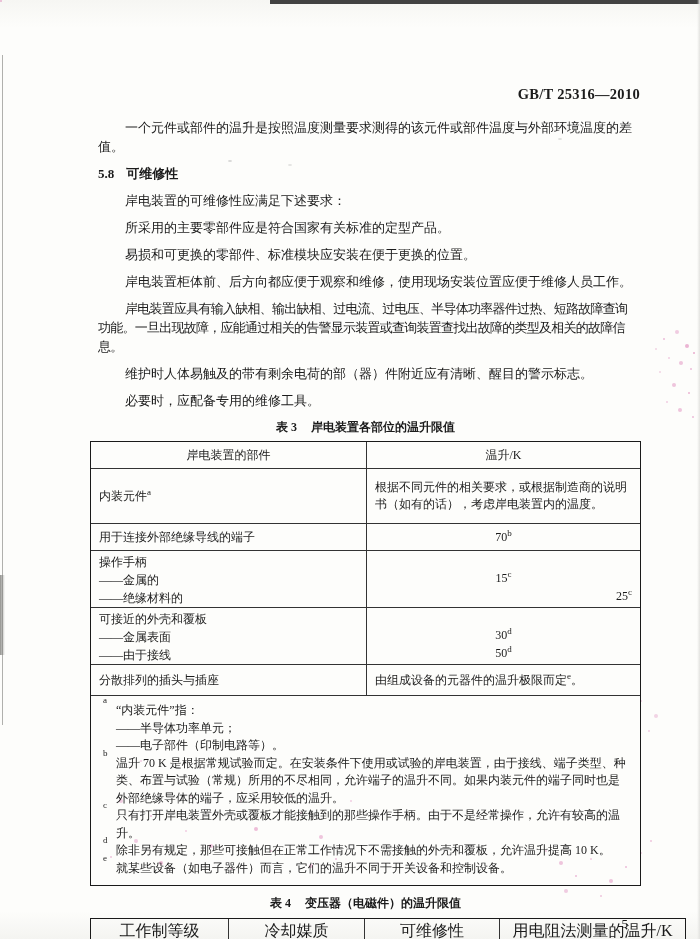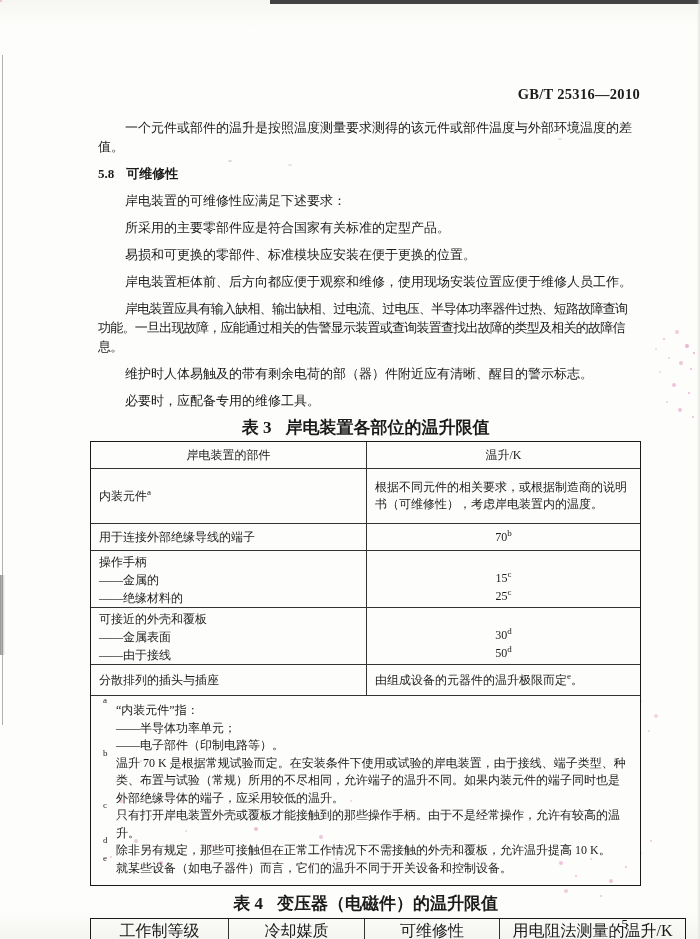--- a/index.html
+++ b/index.html
@@ -52,21 +52,21 @@
   #page-number{position:absolute;top:916px;right:72px;font-size:13px;}
 
   #content{position:absolute;left:90px;top:110px;width:551px;font-size:13px;line-height:19px;}
   p{margin:8px;}
   .indent{text-indent:27px;}
   .tight{letter-spacing:-0.75px;}
   .sec-head{font-weight:bold;margin-top:2px;}
   .sec-head .num{margin-right:12px;}
   sup{font-size:9px;line-height:0;}
 
-  .tbl-caption{margin-top:6px;text-align:center;font-weight:bold;font-size:17px;}
+  .tbl-caption{margin-top:6px;text-align:center;font-weight:bold;font-size:12px;}
   .tbl-caption .cap-label{margin-right:14px;}
 
   
   .t3{margin-top:4px;border:1.5px solid #1a1a1a;font-size:12px;line-height:17px;}
   .t3row{display:flex;border-bottom:1px solid #333;}
   .t3c1{width:276px;border-right:1px solid #333;box-sizing:border-box;padding:0 8px;display:flex;flex-direction:column;justify-content:center;}
   .t3c2{flex:1;box-sizing:border-box;padding:0 8px;display:flex;flex-direction:column;justify-content:center;}
   .t3 .hdr{height:26px;}
   .t3 .hdr .t3c1,.t3 .hdr .t3c2{align-items:center;}
   .r1{height:54px;}
@@ -127,39 +127,39 @@
     <div class="t3">
       <div class="t3row hdr">
         <div class="t3c1 ctr">岸电装置的部件</div>
         <div class="t3c2 ctr">温升/K</div>
       </div>
       <div class="t3row r1">
         <div class="t3c1">
             <span><span>内装元件</span><sup>a</sup></span>
           </div>
         <div class="t3c2">
-            <span>根据不同元件的相关要求，或根据制造商的说明书（可维修性），考虑岸电装置内的温度。</span>
+            <span>根据不同元件的相关要求，或根据制造商的说明书（如有的话），考虑岸电装置内的温度。</span>
           </div>
       </div>
       <div class="t3row r2">
         <div class="t3c1">用于连接外部绝缘导线的端子</div>
         <div class="t3c2 ctr">
             <span><span>70</span><sup>b</sup></span>
           </div>
       </div>
       <div class="t3row r3">
         <div class="t3c1 stack">
           <div class="ln">操作手柄</div>
           <div class="ln">——金属的</div>
           <div class="ln">——绝缘材料的</div>
         </div>
         <div class="t3c2 stack">
           <div class="ln"></div>
           <div class="ln" style="text-align:center"><span>15</span><sup>c</sup></div>
-          <div class="ln" style="text-align:center"><span>25</span><sup>c</sup></div>
+          <div class="ln" style="text-align:right"><span>25</span><sup>c</sup></div>
         </div>
       </div>
       <div class="t3row r4">
         <div class="t3c1 stack">
           <div class="ln">可接近的外壳和覆板</div>
           <div class="ln">——金属表面</div>
           <div class="ln">——由于接线</div>
         </div>
         <div class="t3c2 stack">
           <div class="ln"></div>

